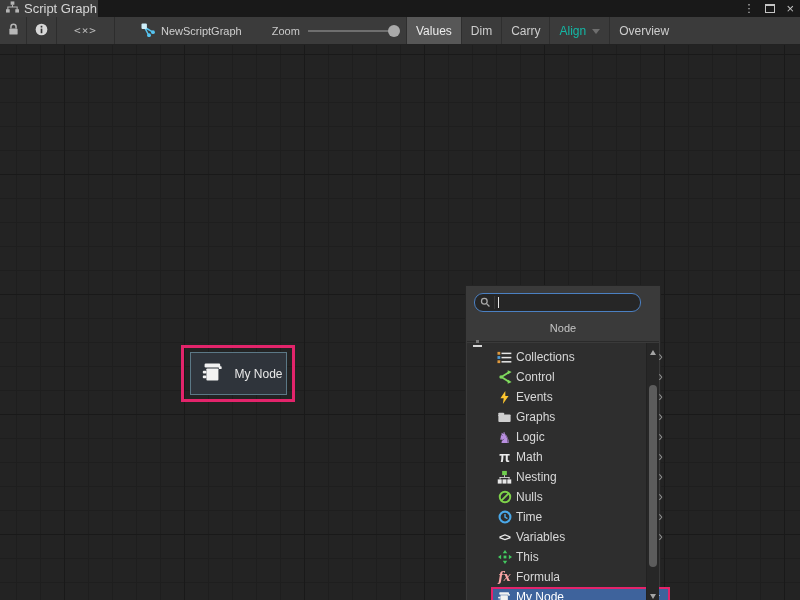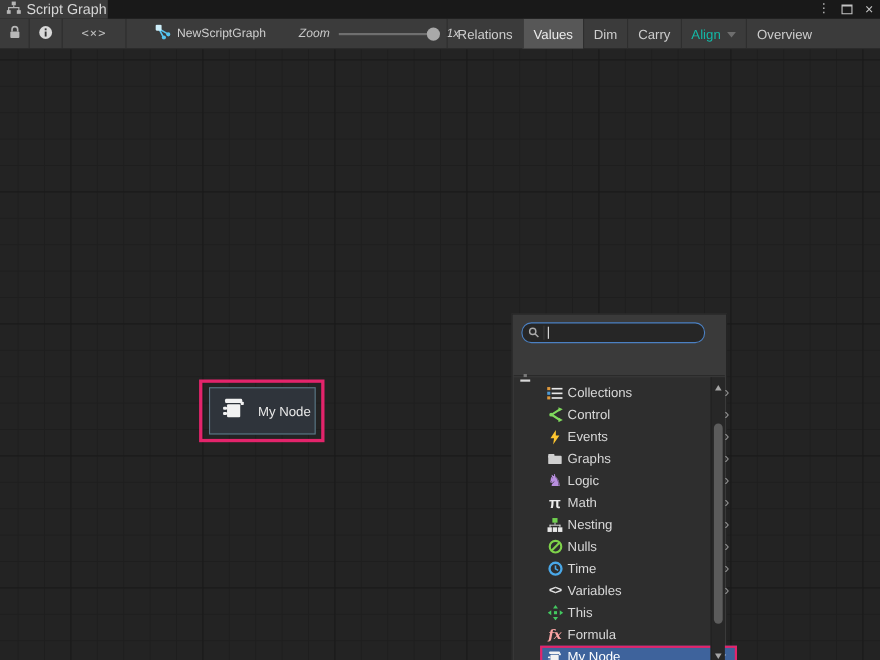--- a/index.html
+++ b/index.html
@@ -23,21 +23,21 @@
   .closex{font-size:13px;line-height:1;}
 
   
   .toolbar{position:absolute;top:17px;left:0;width:800px;height:28px;background:#3b3b3b;
     border-bottom:1px solid #222;display:flex;align-items:center;color:#c9c9c9;font-size:11px;overflow:hidden;}
   .tbtn{height:28px;display:flex;align-items:center;justify-content:center;border-right:1px solid #2d2d2d;}
   .tbtn.lock{width:27px;}
   .tbtn.info{width:30px;}
   .tbtn.code{width:58px;color:#bdbdbd;font-family:"DejaVu Sans Mono",monospace;font-size:11px;letter-spacing:1px;}
   .graphcrumb{display:flex;align-items:center;gap:6px;margin-left:26px;color:#cfcfcf;justify-content:center;}
-  .zoomgrp{display:flex;align-items:center;margin-left:30px;font-style:italic;}
+  .zoomgrp{display:flex;align-items:center;margin-left:30px;}
   .zoomtrack{position:relative;width:90px;height:2px;background:#6f6f6f;margin:0 8px;}
   .zoomhandle{position:absolute;right:-2px;top:-5px;width:12px;height:12px;border-radius:50%;background:#a9a9a9;}
   .rbtns{position:absolute;left:406px;top:0;height:28px;display:flex;}
   .rbtn{height:28px;display:flex;align-items:center;padding:0 9px;border-left:1px solid #2e2e2e;
     color:#cdcdcd;font-size:12px;white-space:nowrap;}
   .rbtn.active{background:#575757;color:#ececec;}
   .rbtn.disabled{color:#14b8a6;}
   .caret{width:0;height:0;border:4px solid transparent;border-top:5px solid #8d8d8d;margin-left:6px;margin-top:5px;}
   .rbtn.disabled .caret{border-top-color:#6e6e6e;}
 
@@ -147,23 +147,20 @@
       <span>NewScriptGraph</span>
     </div>
     <div class="zoomgrp">
       <span>Zoom</span>
       <span class="zoomtrack">
         <span class="zoomhandle"></span>
       </span>
       <span>1x</span>
     </div>
     <div class="rbtns">
-      <div class="rbtn">
-        <span>Relations</span>
-      </div>
       <div class="rbtn active">
         <span>Values</span>
       </div>
       <div class="rbtn">
         <span>Dim</span>
       </div>
       <div class="rbtn">
         <span>Carry</span>
       </div>
       <div class="rbtn disabled">
@@ -198,20 +195,21 @@
       <div class="searchbox">
         <span class="magwrap">
           <svg width="11" height="11" viewBox="0 0 12 12">
             <circle cx="4.7" cy="4.7" r="3.1" fill="none" stroke="#aaaaaa" stroke-width="1.4"></circle>
             <line x1="7.2" y1="7.2" x2="10.3" y2="10.3" stroke="#aaaaaa" stroke-width="1.4"></line>
           </svg>
         </span>
         <span class="cursorline"></span>
         <input type="text" value="" style="">
       </div>
+      <div class="ff-header">Node</div>
       <div class="ff-divider">
         <span class="dragdot"></span>
       </div>
 
       <div class="ff-list">
         <div class="sliver">
           <span class="frag"></span>
         </div>
 
         <div class="ff-row">

